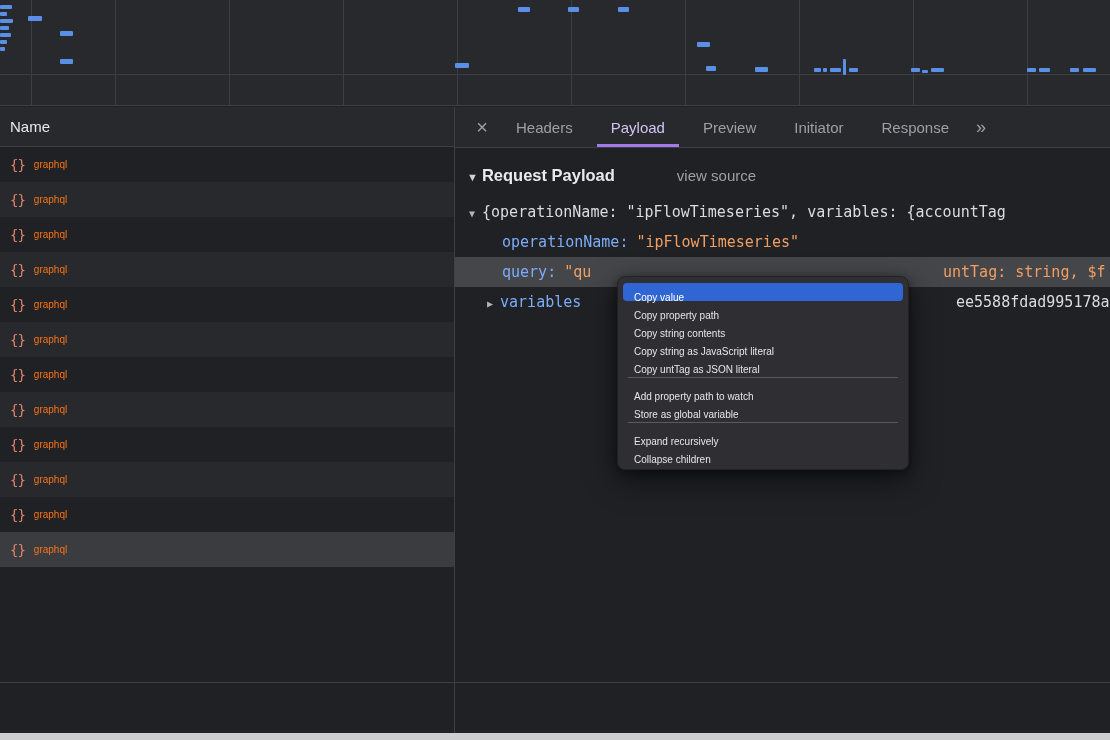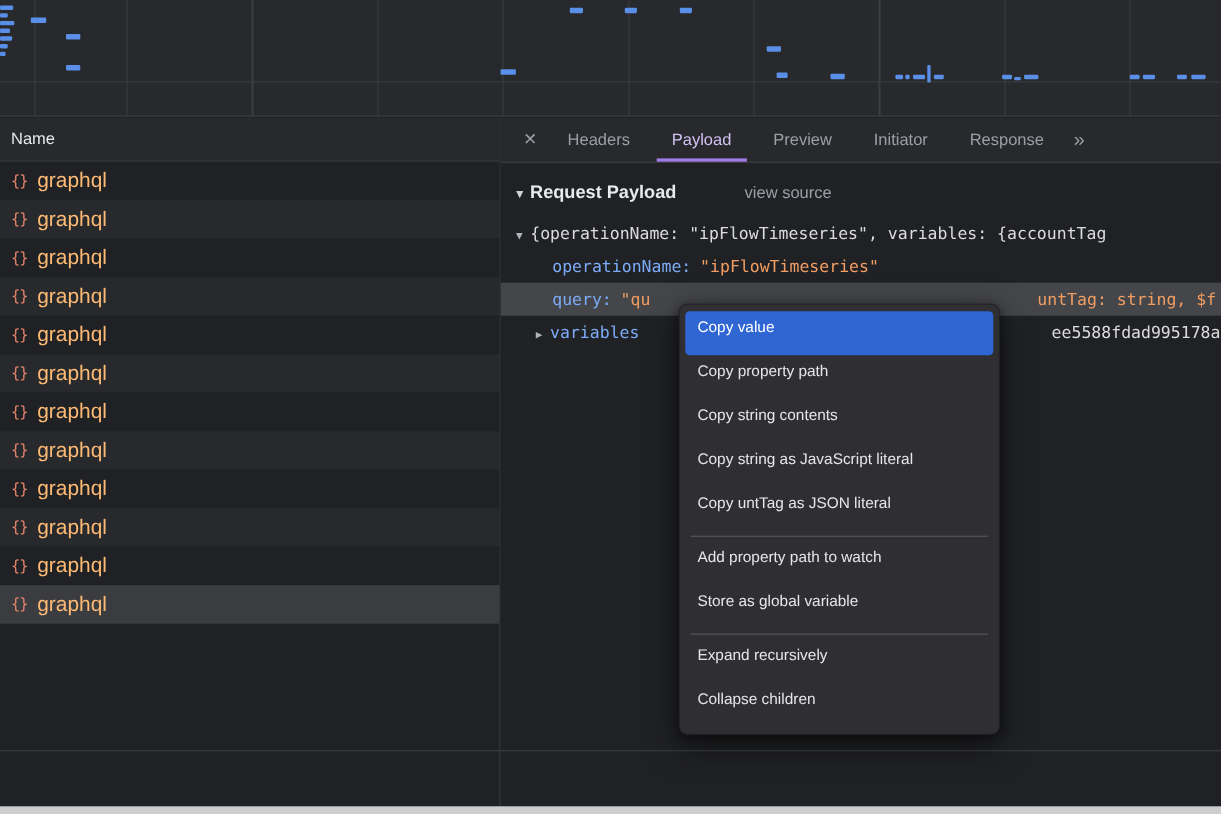--- a/index.html
+++ b/index.html
@@ -28,21 +28,21 @@
   #right-pane { flex:1; position:relative; background:#202124; overflow:hidden; }
 
   .name-header {
     height:40px; border-bottom:1px solid #3c4043; display:flex; align-items:center;
     padding-left:10px; font-size:15px; color:#e8eaed; background:#28292c;
   }
   .req-row { height:35px; display:flex; align-items:center; gap:9px; padding-left:10px; background:#202124; }
   .req-row.alt { background:#28292c; }
   .req-row.selected { background:#3b3c40; }
   .req-icon { font-family:"DejaVu Sans Mono", monospace; font-size:14px; color:#e0826a; letter-spacing:-1px; }
-  .req-label { font-size:19px; color:#fdba74; }
+  .req-label { font-size:10px; color:#f97316; }
 
   
   .tabbar {
     height:41px; display:flex; align-items:stretch; border-bottom:1px solid #3c4043;
     background:#28292c;
   }
   .closebtn { width:30px; margin-left:12px; display:flex; align-items:center; justify-content:center;
     color:#9aa0a6; font-size:20px; }
   #tabs { display:flex; }
   .tab { display:flex; align-items:center; padding:0 19px; font-size:15px; color:#9aa0a6; position:relative; }
@@ -70,22 +70,22 @@
   .frag { position:absolute; left:460px; top:0;margin-left:28px; }
   .frag2 { position:absolute; left:462px; top:0;margin-left:39px; }
 
   
   #context-menu {
     position:absolute; left:617px; top:276px; width:292px; z-index:20;
     background:rgba(48,48,52,0.98); border:1px solid #222226; border-radius:8px;
     box-shadow:0 10px 30px rgba(0,0,0,0.55), 0 2px 8px rgba(0,0,0,0.4);
     padding:6px 0; font-family:"Liberation Sans", sans-serif;
   }
-  .menu-item { height:40px; line-height:29px; margin:0 5px; padding:0 11px; border-radius:4px;
-    font-size:14px; color:#e6e6e8; }
+  .menu-item { height:18px; line-height:29px; margin:0 5px; padding:0 11px; border-radius:4px;
+    font-size:10px; color:#e6e6e8; }
   .menu-item.highlighted { background:var(--sel-blue); color:#ffffff; }
   .menu-sep { height:1px; background:#5a5a5e; margin:4px 10px; }
 
   .footer-line { position:absolute; left:0; right:0; top:682px; height:1px; background:#3c4043; }
   .bottom-strip { position:absolute; left:0; right:0; bottom:0; height:7px; background:#cdced0; }
 </style>
 </head>
 <body>
 
 <div class="devtools">

